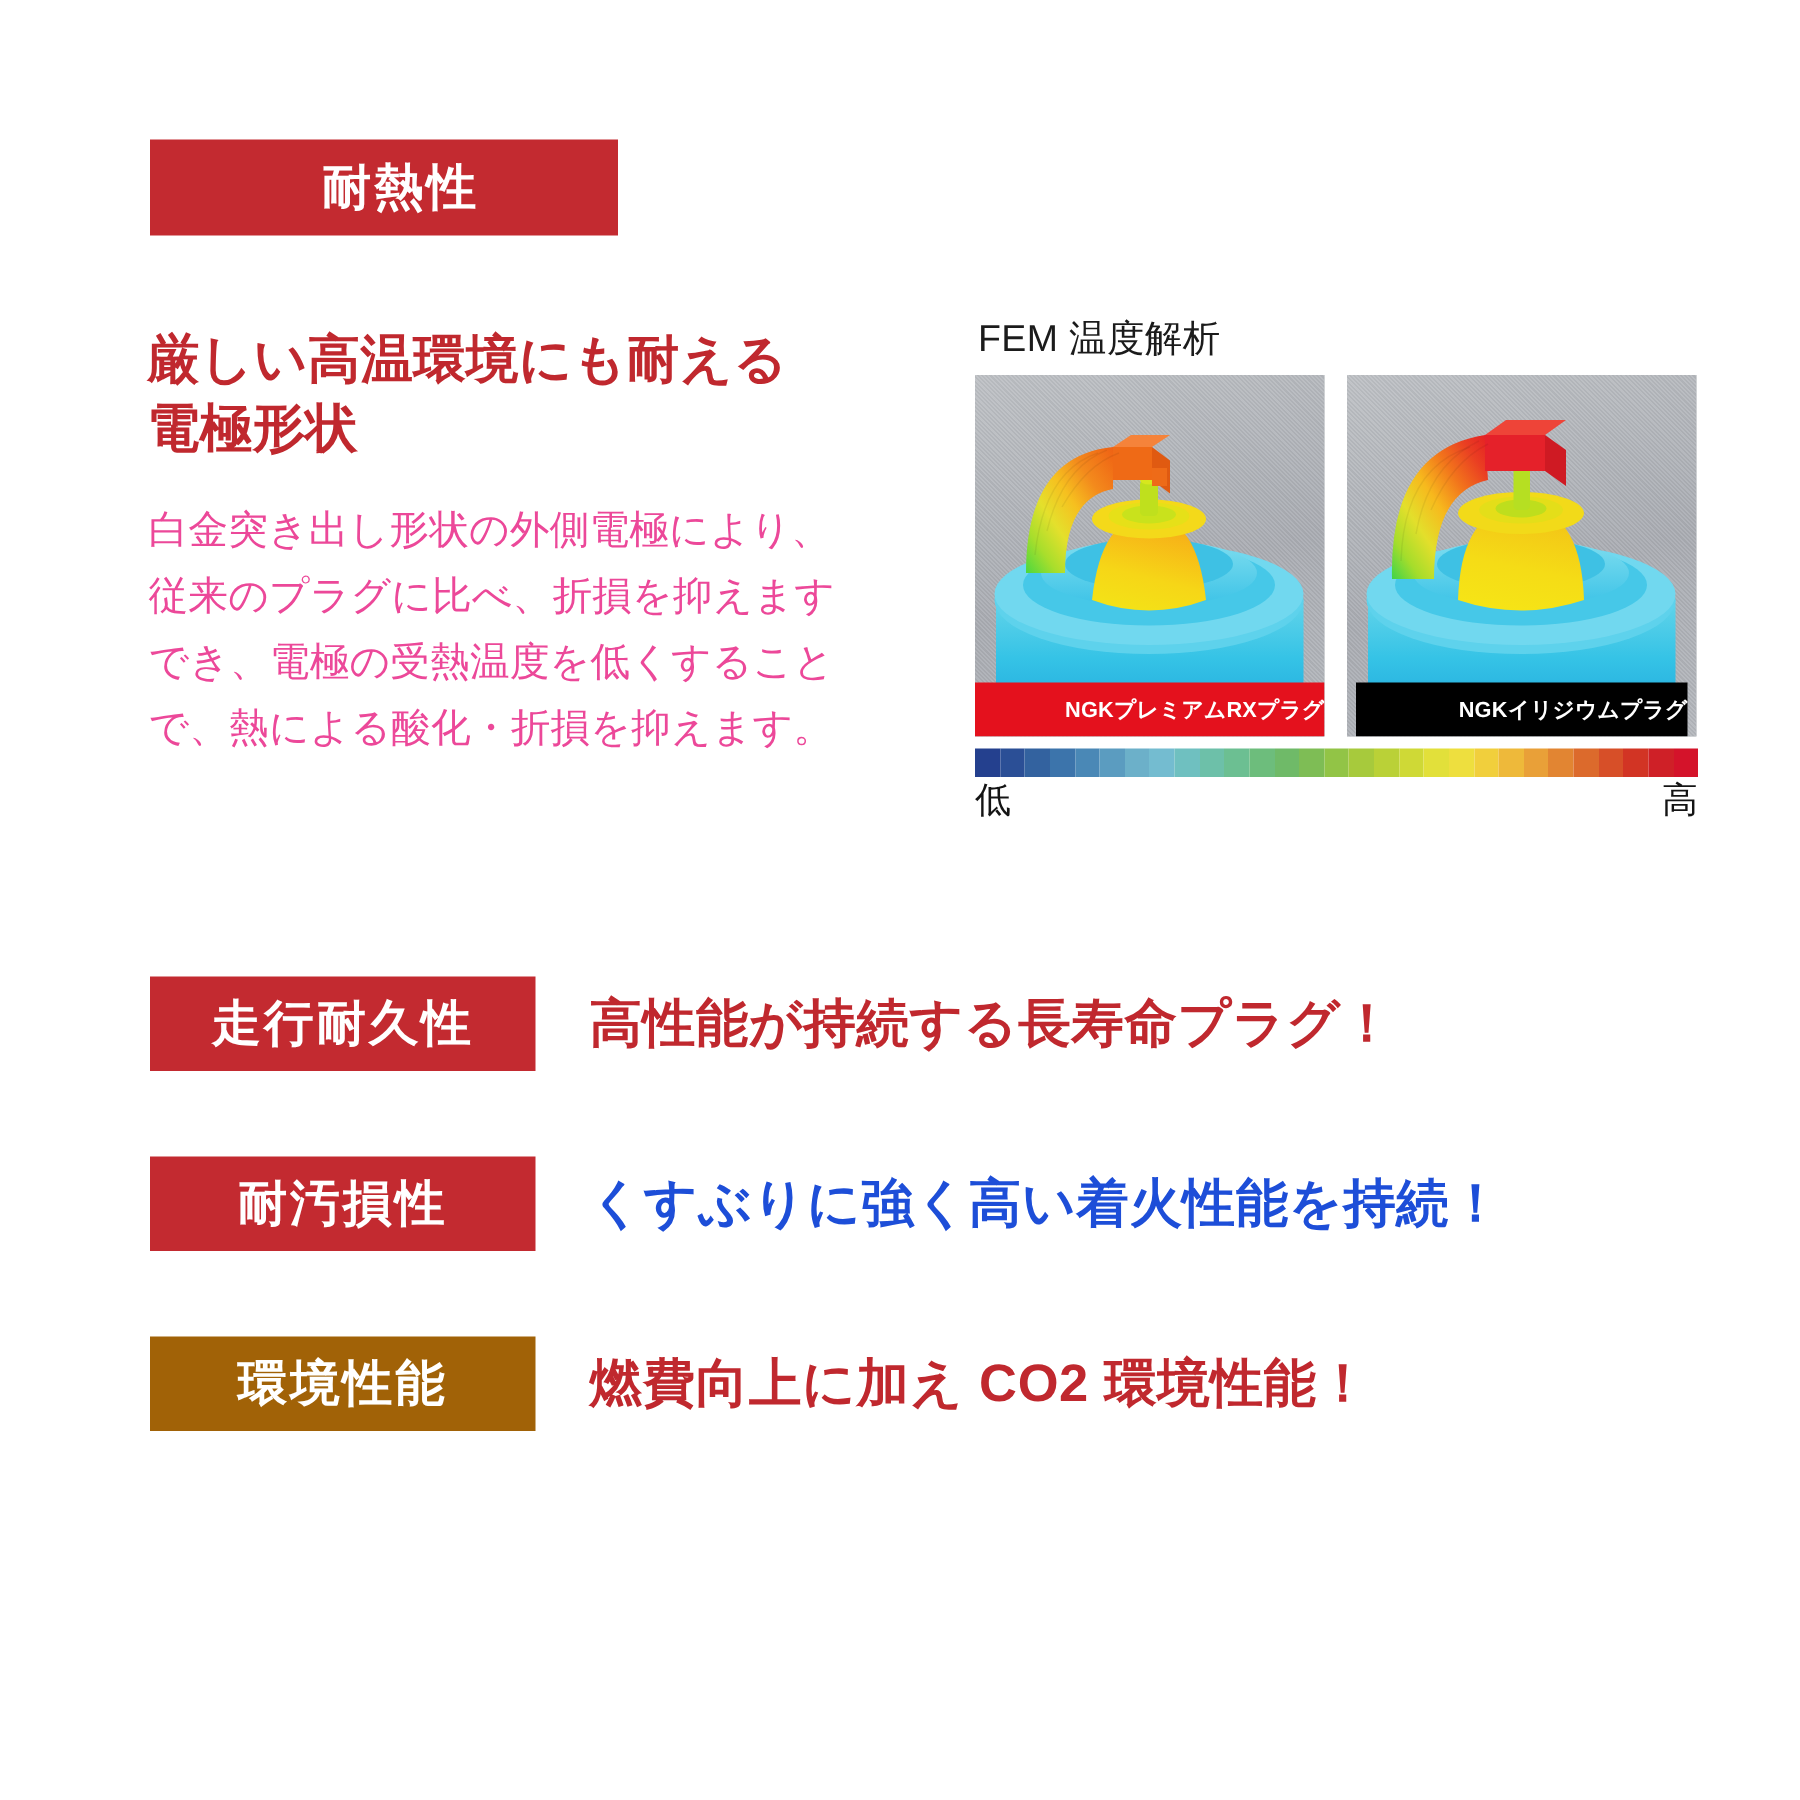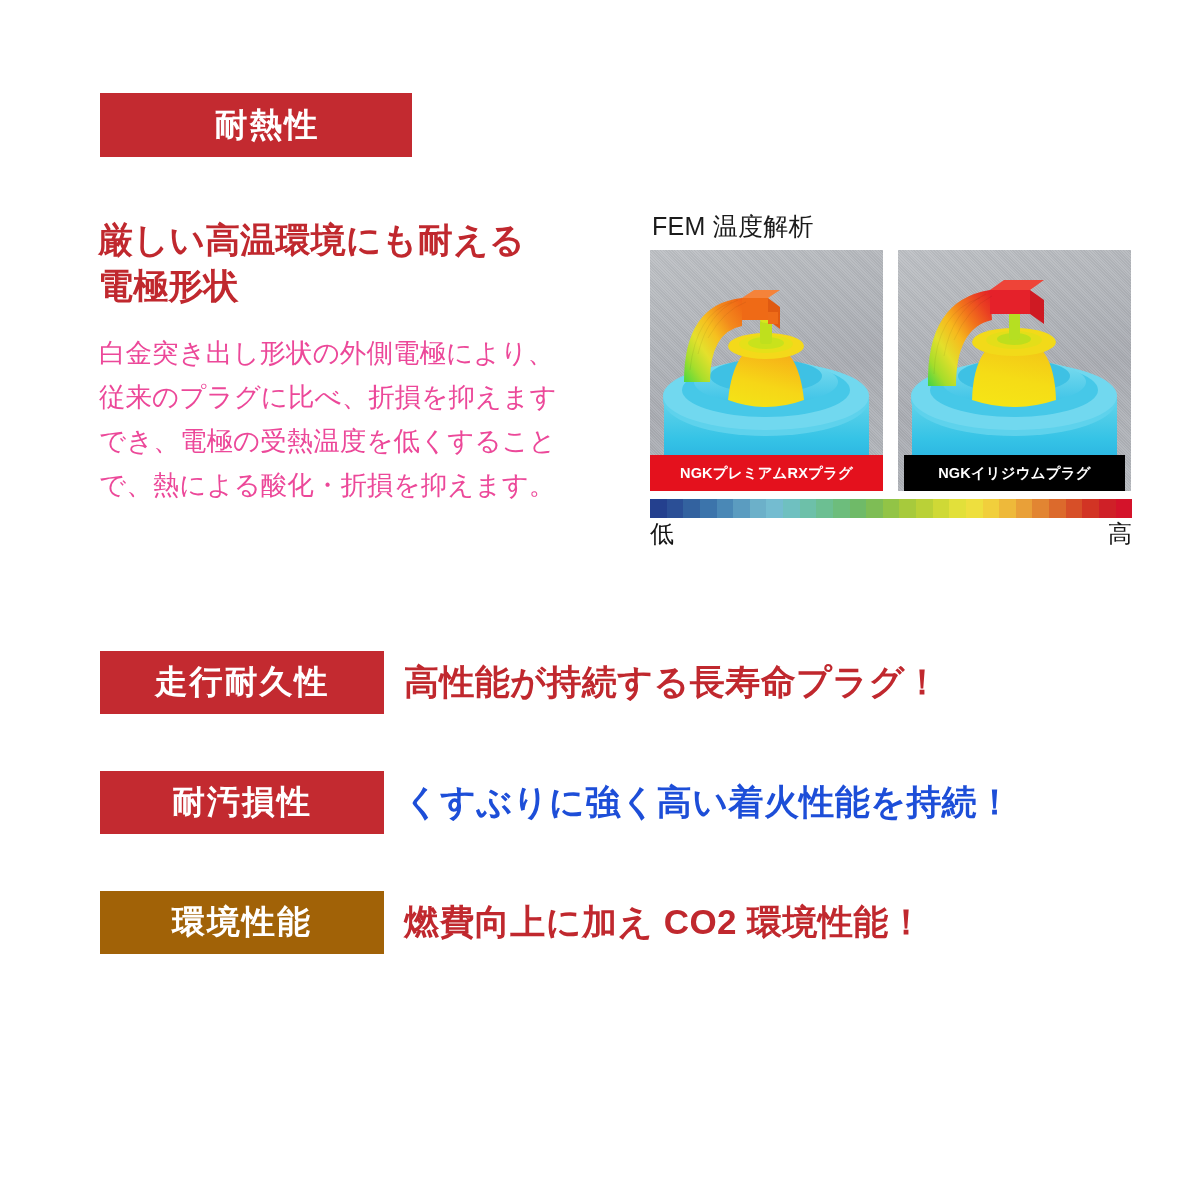--- a/index.html
+++ b/index.html
@@ -84,21 +84,21 @@
     background:
       repeating-linear-gradient(45deg, rgba(255,255,255,.055) 0 1px, rgba(0,0,0,.045) 1px 2px),
       linear-gradient(165deg, #bfc2c6 0%, #abaeb4 55%, #b6b9be 100%);
   }
   .fem-svg { position: absolute; inset: 0; width: 100%; height: 100%; display: block; }
 
   .fem-caption {
     position: absolute;
     left: 0; right: 0; bottom: 0;
     height: 36px;
-    display: flex; align-items: center; justify-content: center;
+    display: flex; align-items: center; justify-content: flex-end;
     color: #ffffff;
     font-size: 14.5px;
     font-weight: 700;
     letter-spacing: 0.01em;
   }
   .fem-caption.rx  { background: #e4111d; }
   .fem-caption.ir  { background: #1a4f8c; left: 6px; right: 6px; }
 
   
   #fem-scale { margin-top: 8px; }
@@ -111,26 +111,26 @@
     font-size: 24px;
     color: #141414;
     line-height: 1.15;
   }
 
   
   #features { position: absolute; left: 0; top: 0; width: 1200px; }
 
   .feature-row { position: absolute; left: 100px; display: flex; align-items: center; }
   .feature-row .tag {
-    width: 284px; height: 63px;
+    width: 257px; height: 63px;
     font-size: 33px;
     flex: 0 0 auto;
   }
   .feature-row .feature-text {
-    margin-left: 20px;
+    margin-left: 36px;
     color: #c0282e;
     font-size: 35px;
     font-weight: 700;
     letter-spacing: 0.012em;
     white-space: nowrap;
   }
 
   #feature-row-0 { top: 651px; }
   #feature-row-1 { top: 771px; }
   #feature-row-2 { top: 891px; }

